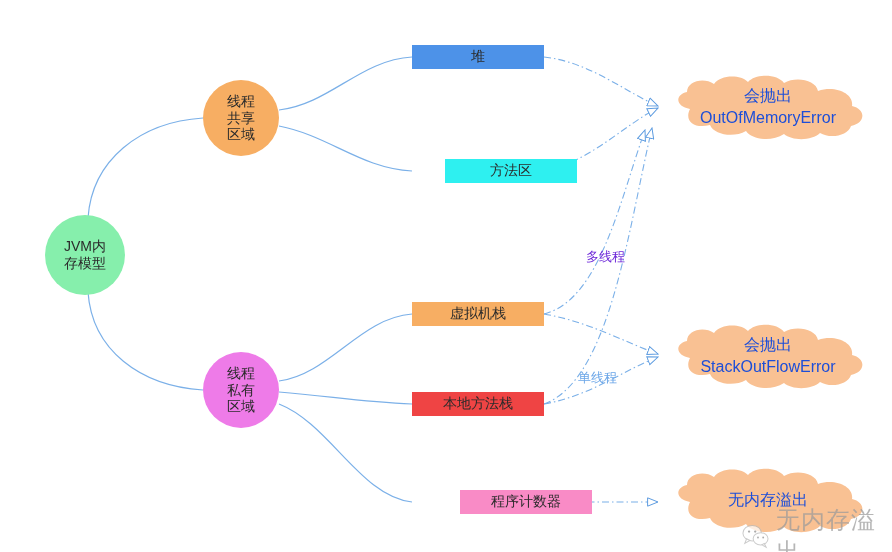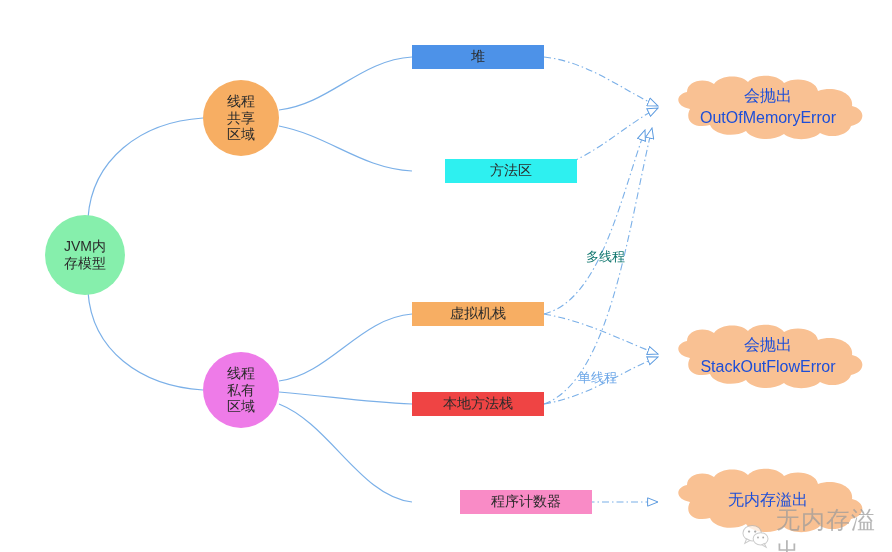--- a/index.html
+++ b/index.html
@@ -113,21 +113,21 @@
   #cloud-oom  { left: 660px; top: 73px; }
   #cloud-sof  { left: 660px; top: 322px; }
   #cloud-none { left: 660px; top: 466px; }
 
   
   .edge-label {
     position: absolute;
     font-size: 13px;
     white-space: nowrap;
   }
-  #label-multi  { left: 586px; top: 248px; color: #0f766e; }
+  #label-multi  { left: 586px; top: 248px; color: #6d28d9; }
   #label-single { left: 578px; top: 369px; color: #6BA6E8; font-family: Liberation Mono, monospace; }
 
   
   #watermark {
     position: absolute;
     left: 742px;
     top: 504px;
     display: flex;
     align-items: center;
     gap: 6px;

